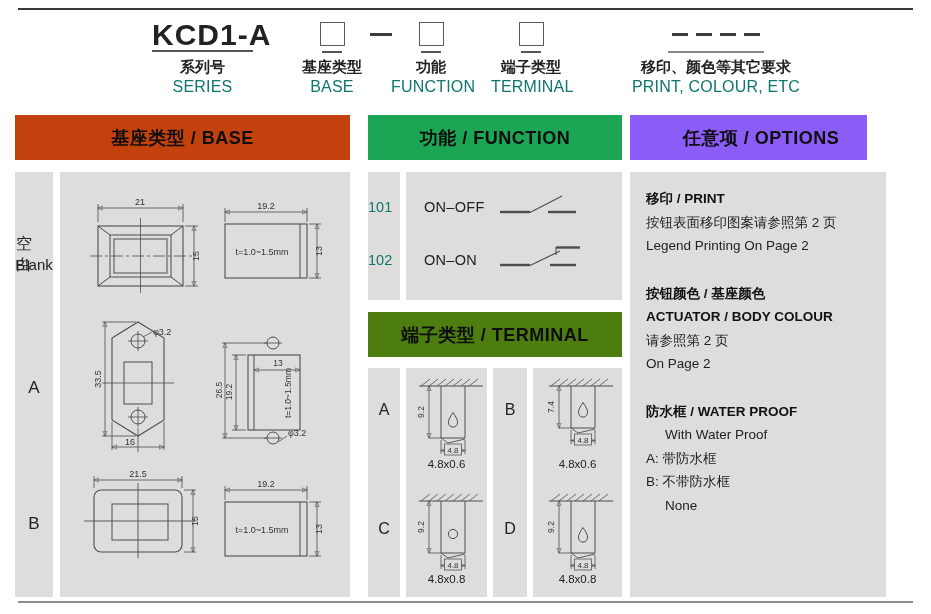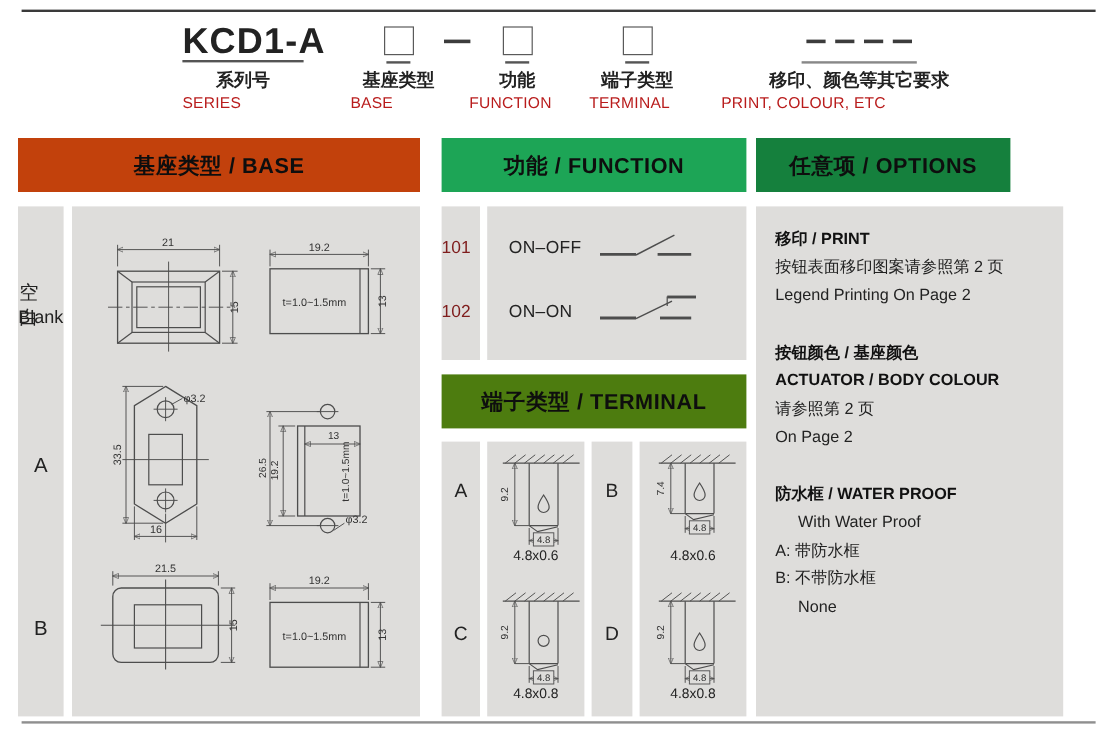--- a/index.html
+++ b/index.html
@@ -5,27 +5,27 @@
   html,body{margin:0;padding:0;background:#fff;}
   #canvas{position:relative;width:931px;height:614px;background:#fff;overflow:hidden;
           font-family:"Liberation Sans","DejaVu Sans",sans-serif;color:#1a1a1a;}
   .abs{position:absolute;}
   .rule{position:absolute;height:2px;}
   .code-title{font-size:30px;font-weight:bold;letter-spacing:1px;color:#222;}
   .code-box{position:absolute;width:23px;height:22px;border:1.6px solid #5a5a5a;background:#fff;}
   .u-line{position:absolute;height:2px;background:#555;}
   .dash{position:absolute;height:2.5px;background:#3c3c3c;}
   .lbl-cn{position:absolute;font-size:15px;font-weight:600;color:#222;text-align:center;}
-  .lbl-en{position:absolute;font-size:13px;color:#b91c1c;text-align:left;letter-spacing:0.2px;}
+  .lbl-en{position:absolute;font-size:16px;color:#0f766e;text-align:center;letter-spacing:0.2px;}
   .hdr{position:absolute;height:45px;display:flex;align-items:center;justify-content:center;
        font-size:18px;font-weight:bold;color:#0e0e0e;letter-spacing:0.5px;}
   .panel{position:absolute;}
   .strip-lbl{position:absolute;text-align:center;color:#222;}
   .cap{position:absolute;font-size:11.5px;color:#222;text-align:center;}
-  .fn-code{position:absolute;font-size:14.5px;color:#7f1d1d;text-align:center;width:16px;}
+  .fn-code{position:absolute;font-size:14.5px;color:#0f766e;text-align:center;width:16px;}
   .fn-lbl{position:absolute;font-size:14.5px;color:#222;letter-spacing:0.3px;}
   .opt{position:absolute;left:630px;top:172px;width:256px;height:500px;box-sizing:border-box;
        padding:15px 10px 0 16px;}
   .ol{font-size:13.5px;line-height:23.5px;color:#222;}
   .ol.b{font-weight:bold;color:#111;}
   .ol.ind{padding-left:19px;}
   .gap{height:24px;}
   svg{position:absolute;overflow:visible;}
   svg line,svg rect.dr,svg path,svg circle,svg polygon,svg polyline{stroke:#4d4d4d;fill:none;}
   svg text{fill:#333;font-family:"Liberation Sans","DejaVu Sans",sans-serif;}
@@ -71,21 +71,21 @@
   <div class="dash" style="left:672px;top:33px;width:16px;"></div>
   <div class="dash" style="left:696px;top:33px;width:16px;"></div>
   <div class="dash" style="left:720px;top:33px;width:16px;"></div>
   <div class="dash" style="left:744px;top:33px;width:16px;"></div>
   <div class="u-line" style="left:668px;top:51px;width:96px;background:#888;"></div>
   <div class="lbl-cn" style="left:601px;top:58px;width:230px;">移印、颜色等其它要求</div>
   <div class="lbl-en" style="left:601px;top:78px;width:230px;">PRINT, COLOUR, ETC</div>
 
   <div class="hdr" style="left:15px;top:115px;width:335px;background:#c2410c;">基座类型 / BASE</div>
   <div class="hdr" style="left:368px;top:115px;width:254px;background:#1da556;">功能 / FUNCTION</div>
-  <div class="hdr" style="left:630px;top:115px;width:212px;background:#15803d;">任意项 / OPTIONS</div>
+  <div class="hdr" style="left:630px;top:115px;width:212px;background:#8b5cf6;padding-left:25px;">任意项 / OPTIONS</div>
 
   <div class="panel" style="left:15px;top:172px;width:38px;height:425px;background:#dedddb;"></div>
   <div class="panel" style="left:60px;top:172px;width:290px;height:425px;background:#dedddb;"></div>
 
   <div class="strip-lbl" style="left:15px;top:234px;width:18px;font-size:16px;">空白</div>
   <div class="strip-lbl" style="left:10px;top:256px;width:48px;font-size:15px;">Blank</div>
   <div class="strip-lbl" style="left:15px;top:378px;width:38px;font-size:17px;">A</div>
   <div class="strip-lbl" style="left:15px;top:514px;width:38px;font-size:17px;">B</div>
 
   <svg style="left:90px;top:196px;" width="112" height="100" viewBox="0 0 112 100">

